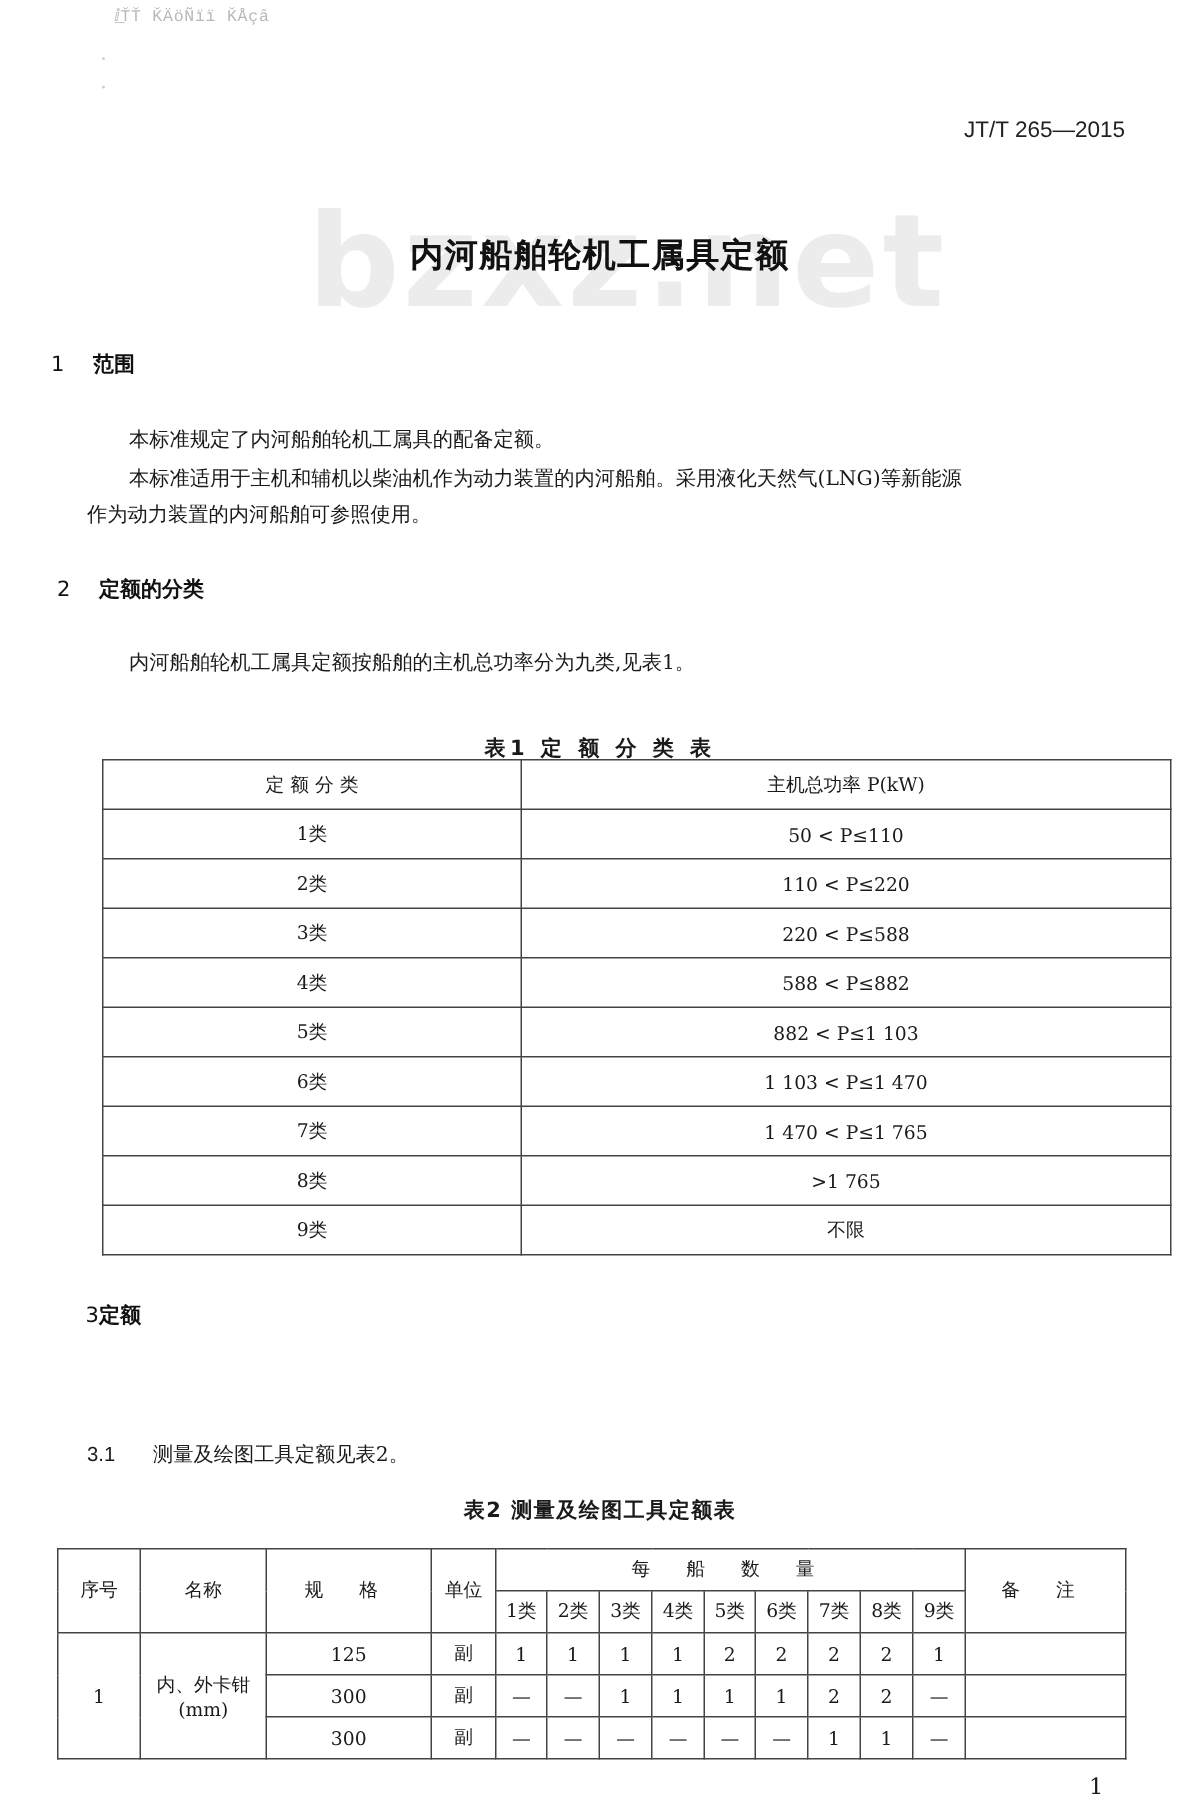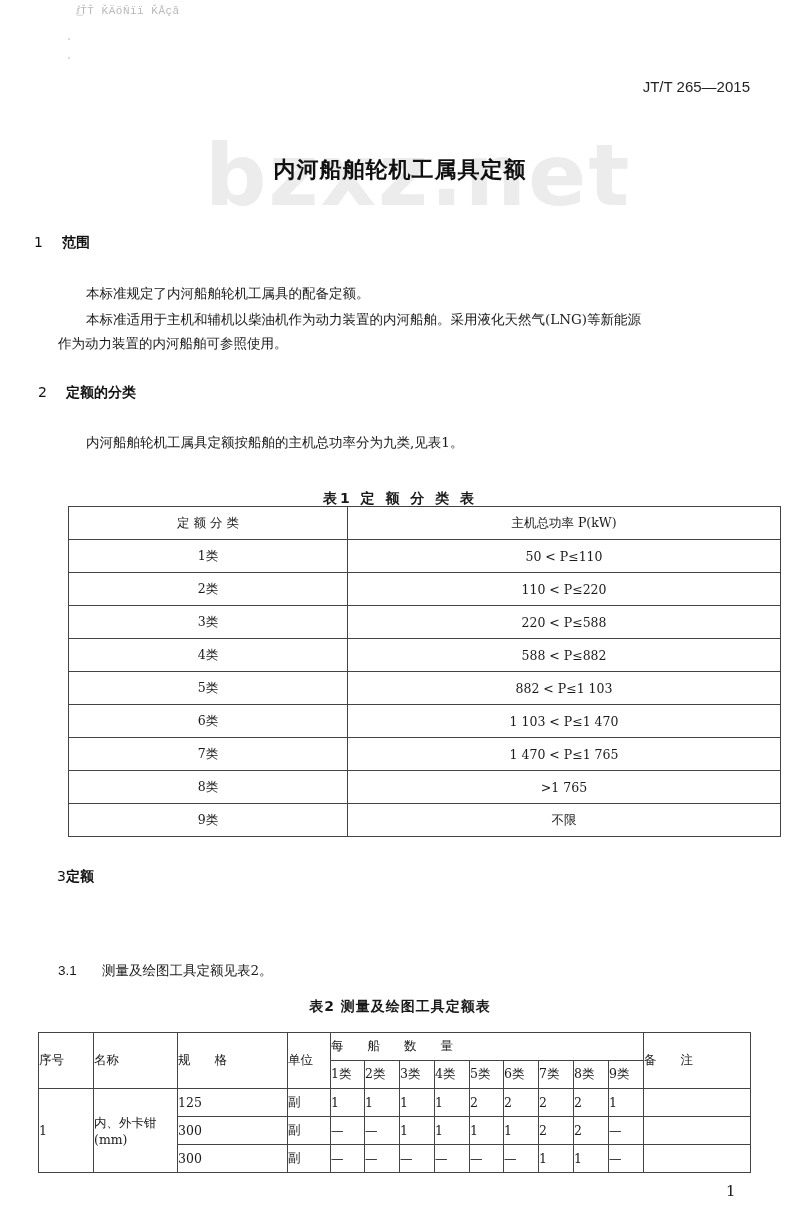--- a/index.html
+++ b/index.html
@@ -18,21 +18,21 @@
   .h .num { display: inline-block; width: 28px; font-weight: normal; }
   .p { font-size: 13.5px; line-height: 24px; color: #1a1a1a; margin-left: 20px; }
   .indent { text-indent: 28px; }
   .cap { left: 0; width: 800px; text-align: center; font-size: 14px; font-weight: bold; font-family: "DejaVu Sans", sans-serif; letter-spacing: 3px; }
   table { border-collapse: collapse; }
   .t1 { left: 38px; top: 506px; width: 713px; border: 1.5px solid #333; margin-left: 30px; }
   .t1 td, .t1 th { border: 1px solid #444; text-align: center; font-size: 12.5px; font-weight: normal; height: 32px; padding: 0; }
   .t1 .note td { text-align: left; padding-left: 12px; height: 32px; }
   .t1 .note b { font-weight: bold; }
   .t2 { left: 38px; top: 1032px; width: 713px; border: 1.5px solid #333; }
-  .t2 td, .t2 th { border: 1px solid #444; text-align: left; font-size: 12.5px; font-weight: normal; padding: 0; height: 27px; }
+  .t2 td, .t2 th { border: 1px solid #444; text-align: center; font-size: 12.5px; font-weight: normal; padding: 0; height: 27px; }
   .spaced { letter-spacing: 10px; }
   .pageno { left: 726px; top: 1182px; font-size: 15px; }
 </style>
 </head>
 <body>
 
 <div class="abs garble">ⅈ͟ŤŤ ǨÄöÑïï ǨÅçâ</div>
 <div class="abs dot" style="left:68px; top:38px;"></div>
 <div class="abs dot" style="left:68px; top:57px;"></div>
 

